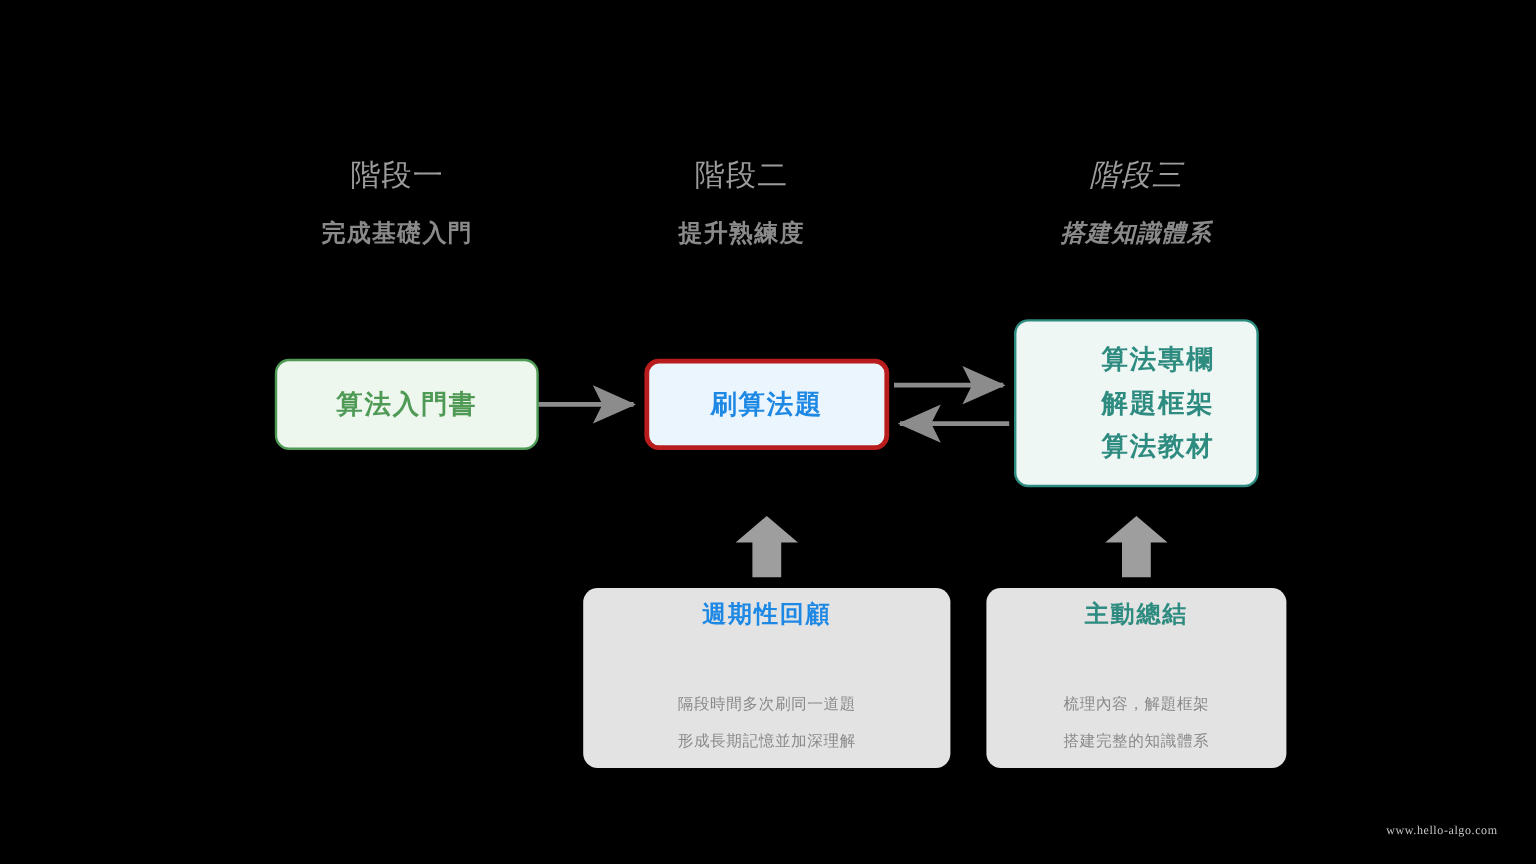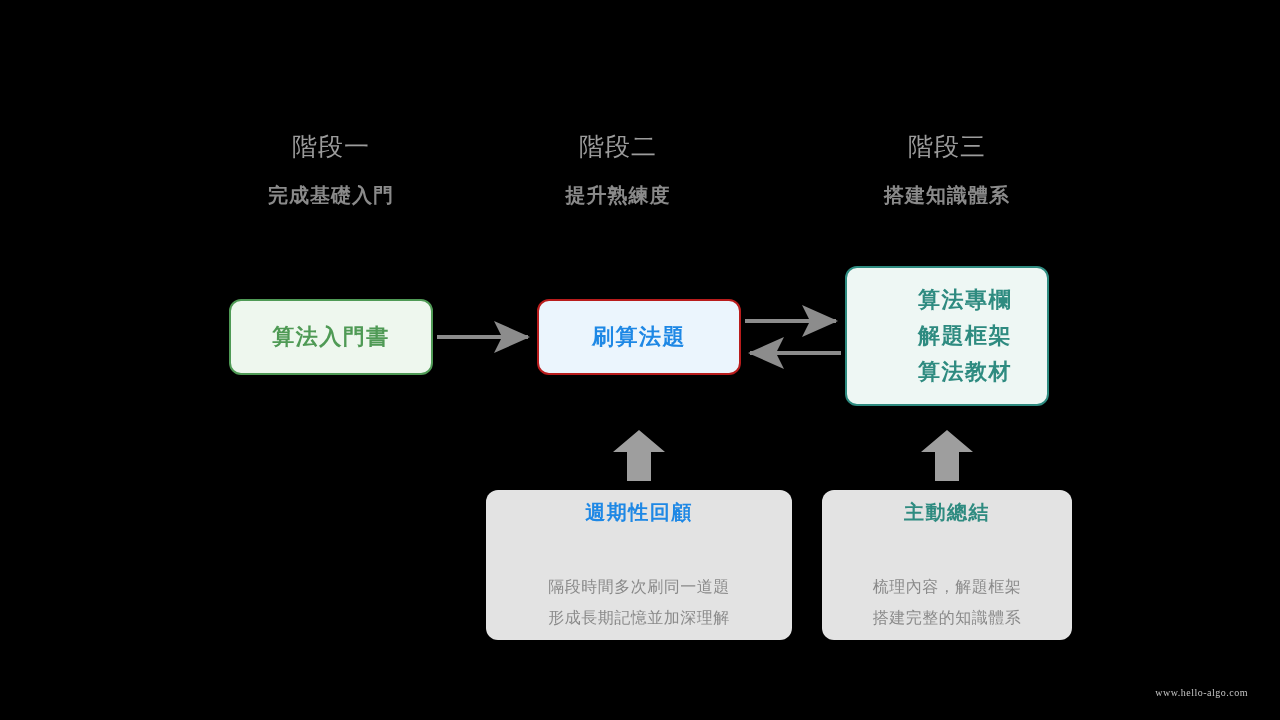--- a/index.html
+++ b/index.html
@@ -55,33 +55,33 @@
     font-weight: bold;
     letter-spacing: 1.5px;
   }
   .flow-box .line {
     white-space: nowrap;
   }
 
   #box-intro {
     left: 229px;
     top: 299px;
-    width: 204px;
+    width: 220px;
     height: 76px;
     border: 2px solid #4f9a55;
     background: #eef7ee;
     color: #4f9a55;
     font-size: 22px;
   }
   #box-practice {
     left: 537px;
     top: 299px;
     width: 204px;
     height: 76px;
-    border: 2px solid #b91c1c;
+    border: 4px solid #b91c1c;
     background: #ebf5fd;
     color: #1e88e5;
     font-size: 22px;
   }
   #box-system {
     left: 845px;
     top: 266px;
     width: 204px;
     height: 140px;
     border: 2px solid #2e8b80;
@@ -108,21 +108,21 @@
     gap: 28px;
   }
   .note-title {
     font-size: 20px;
     font-weight: bold;
     letter-spacing: 1.5px;
     line-height: 28px;
     white-space: nowrap;
   }
   .note-body {
-    font-size: 16px;
+    font-size: 13px;
     color: #8a8a8a;
     line-height: 31px;
     text-align: center;
     margin-top: 17px;
     letter-spacing: 0.5px;
     white-space: nowrap;
   }
   #note-review {
     left: 486px;
     top: 490px;
@@ -168,21 +168,21 @@
   <div class="stage-header" style="left:211px; top:130px;">
     <div class="stage-label">階段一</div>
     <div class="stage-title">完成基礎入門</div>
   </div>
 
   <div class="stage-header" style="left:498px; top:130px;">
     <div class="stage-label">階段二</div>
     <div class="stage-title">提升熟練度</div>
   </div>
 
-  <div class="stage-header" style="left:827px; top:130px;">
+  <div class="stage-header" style="left:827px; top:130px;font-style:italic;">
     <div class="stage-label">階段三</div>
     <div class="stage-title">搭建知識體系</div>
   </div>
 
   <svg class="connectors" viewBox="0 0 1280 720">
     <defs>
       <marker id="arrow-right" markerWidth="9" markerHeight="8" refX="8.5" refY="4" orient="auto" markerUnits="strokeWidth">
         <path d="M0,0 L9,4 L0,8 L2,4 Z" fill="#8c8c8c"></path>
       </marker>
       <marker id="arrow-left" markerWidth="9" markerHeight="8" refX="8.5" refY="4" orient="auto" markerUnits="strokeWidth">

